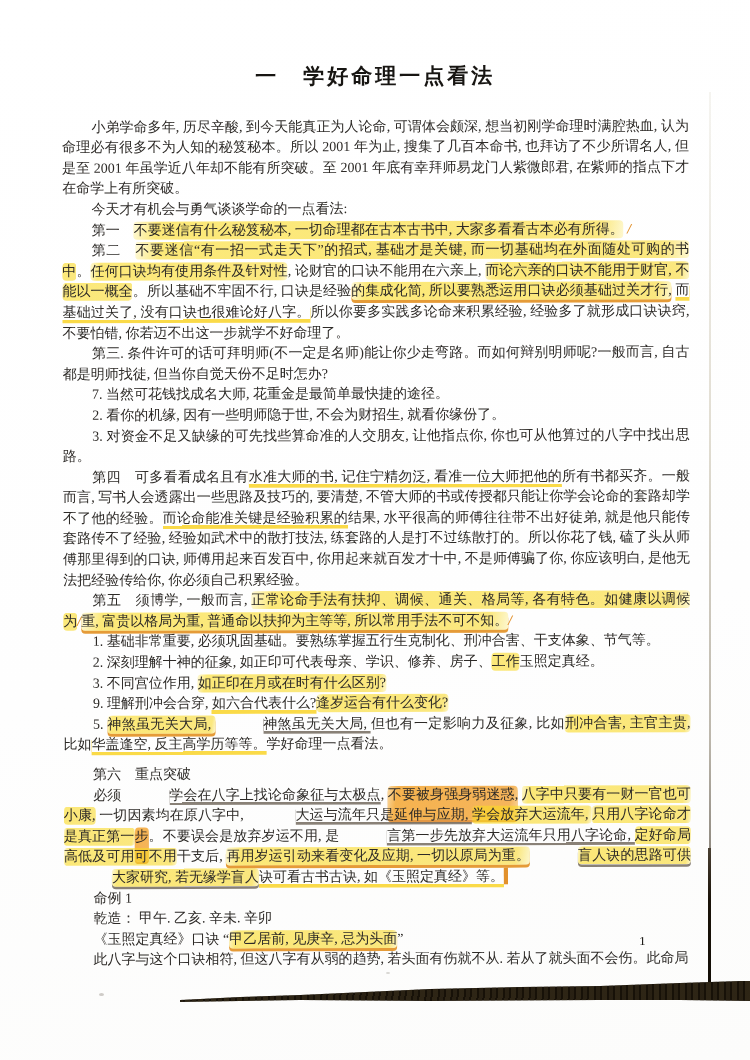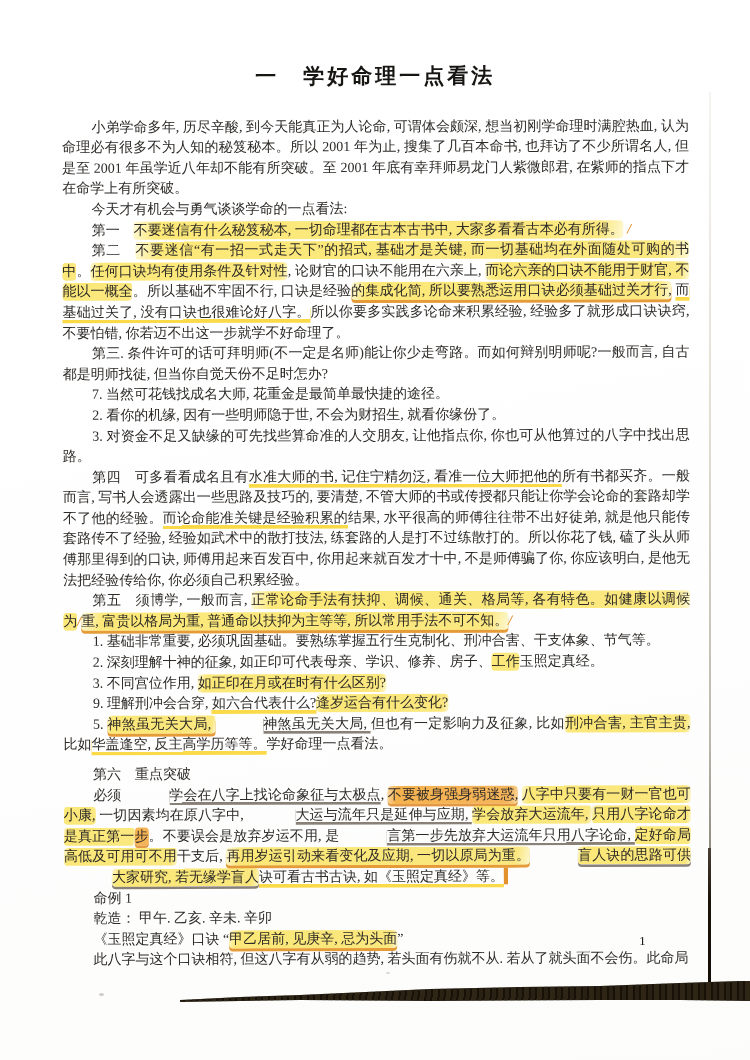--- a/index.html
+++ b/index.html
@@ -22,21 +22,21 @@
   .para.gap{margin-top:9px;}
   .para span{box-decoration-break:clone;-webkit-box-decoration-break:clone;}
   
   .hl{
     background:linear-gradient(100deg,rgba(251,224,45,.18),rgba(250,219,38,.62) 5%,rgba(248,215,35,.58) 95%,rgba(251,224,45,.22));
     border-radius:4px;padding:1px 0 2px;
   }
   
   .hl-o{
     background:linear-gradient(100deg,rgba(246,170,40,.4),rgba(243,160,36,.8) 8%,rgba(242,155,34,.74) 92%,rgba(246,170,40,.45));
-    border-radius:4px;padding:1px 0 2px;
+    border-radius:4px;padding:1px 0 18px;
     box-shadow:0 2.5px 0 rgba(222,134,36,.85);
     margin-top:16px;
   }
   
   .ul-y{box-shadow:0 3.5px 0 rgba(249,211,40,.85);}
   .ul-o{box-shadow:0 3px 0 rgba(226,144,34,.9);}
   .ul-d{box-shadow:0 2.5px 0 rgba(92,80,66,.72);margin-left:48px;}
   .hl.ul-o{box-shadow:0 3px 0 rgba(226,144,34,.9);}
   .hl.ul-d{box-shadow:0 2.5px 0 rgba(92,80,66,.72);}
   

